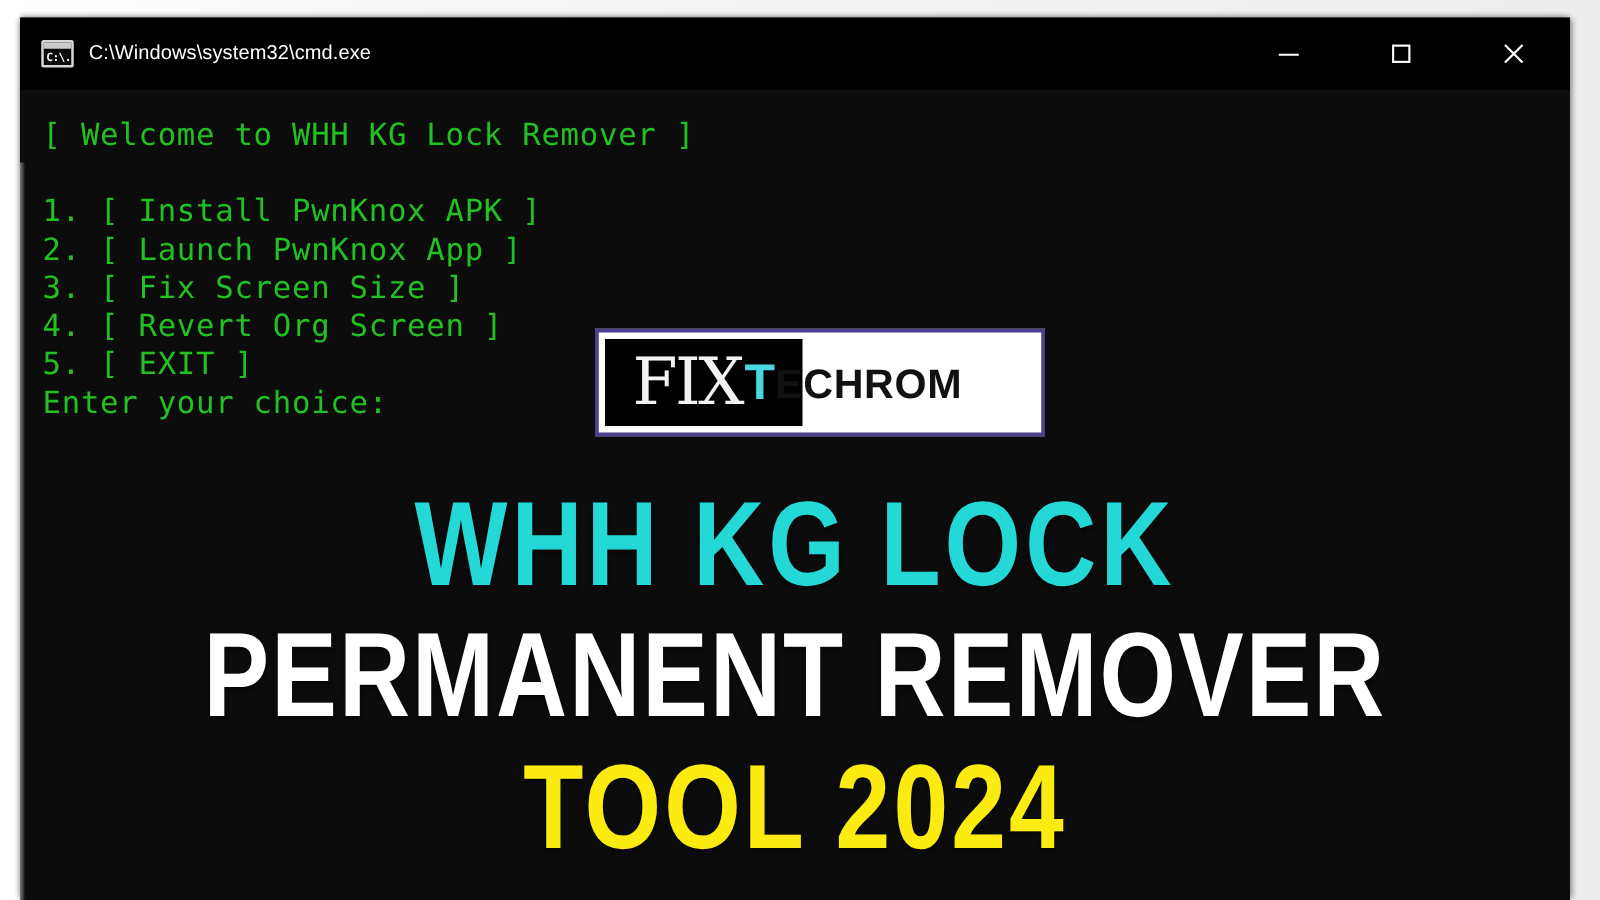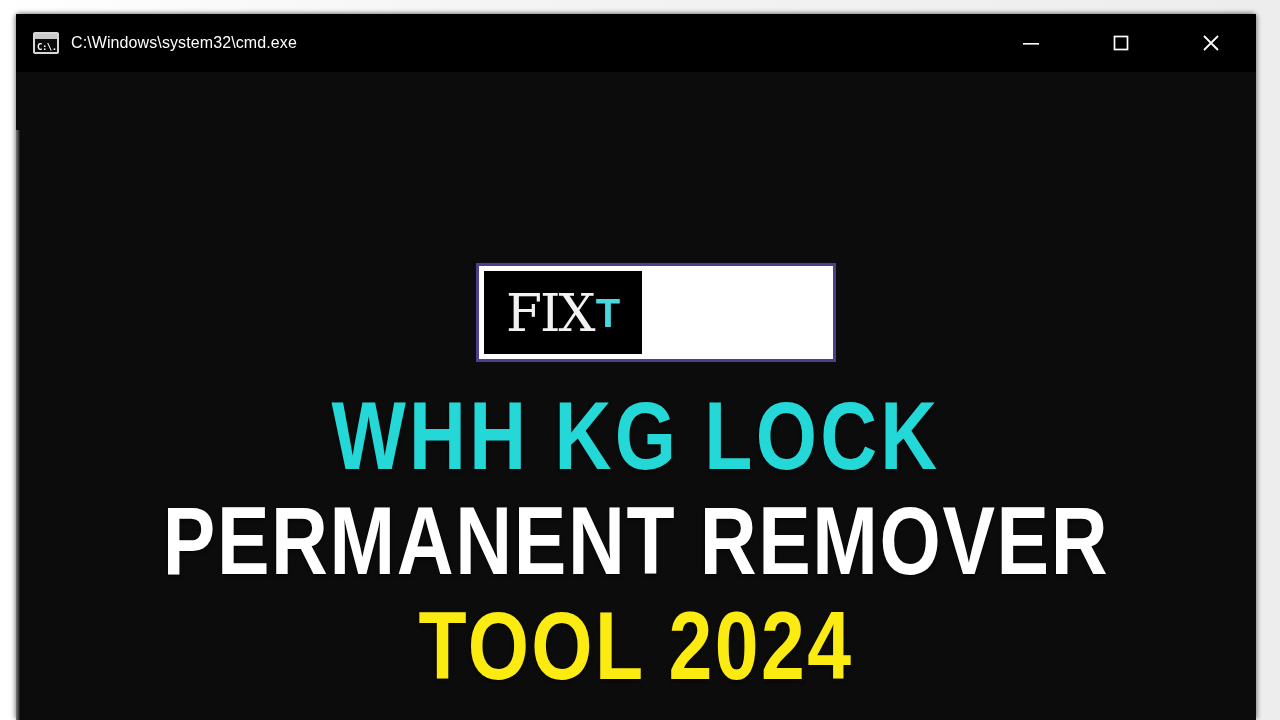--- a/index.html
+++ b/index.html
@@ -103,21 +103,21 @@
     font-size:24.5px;
     line-height:30.5px;
     letter-spacing:.6px;
     white-space:pre;
   }
 
   
   #logo {
     position:absolute;
     left:460px; top:249px;
-    width:360px; height:99px;
+    width:360px; height:86px;
     background:#ffffff;
     border:3px solid #4b3f8f;
     overflow:hidden;
     display:flex; align-items:stretch;
   }
   #logo-inner {
     position:absolute;
     left:5px; top:5px; right:5px; bottom:5px;
     background:#ffffff;
     display:flex; align-items:center;
@@ -212,27 +212,36 @@
           <svg width="24" height="24" viewBox="0 0 24 24" aria-hidden="true">
             <path d="M5 5 L19 19 M19 5 L5 19" stroke="#ffffff" stroke-width="1.8" fill="none"></path>
           </svg>
         </button>
 
       </div>
     </div>
 
     <div id="console">
       <div id="inner-rail"></div>
+      <pre id="console-text">[ Welcome to WHH KG Lock Remover ]
+
+1. [ Install PwnKnox APK ]
+2. [ Launch PwnKnox App ]
+3. [ Fix Screen Size ]
+4. [ Revert Org Screen ]
+5. [ EXIT ]
+Enter your choice:</pre>
     </div>
 
     <div id="logo">
       <div id="logo-inner">
         <div id="logo-black"></div>
         <span id="logo-fix">FIX</span>
         <span id="logo-t">T</span>
+        <span id="logo-rest">ECHROM</span>
       </div>
     </div>
 
     <div id="headline">
       <span class="hl" id="hl-1">WHH KG LOCK</span>
       <span class="hl" id="hl-2">PERMANENT REMOVER</span>
       <span class="hl" id="hl-3">TOOL 2024</span>
     </div>
 
   </div>

